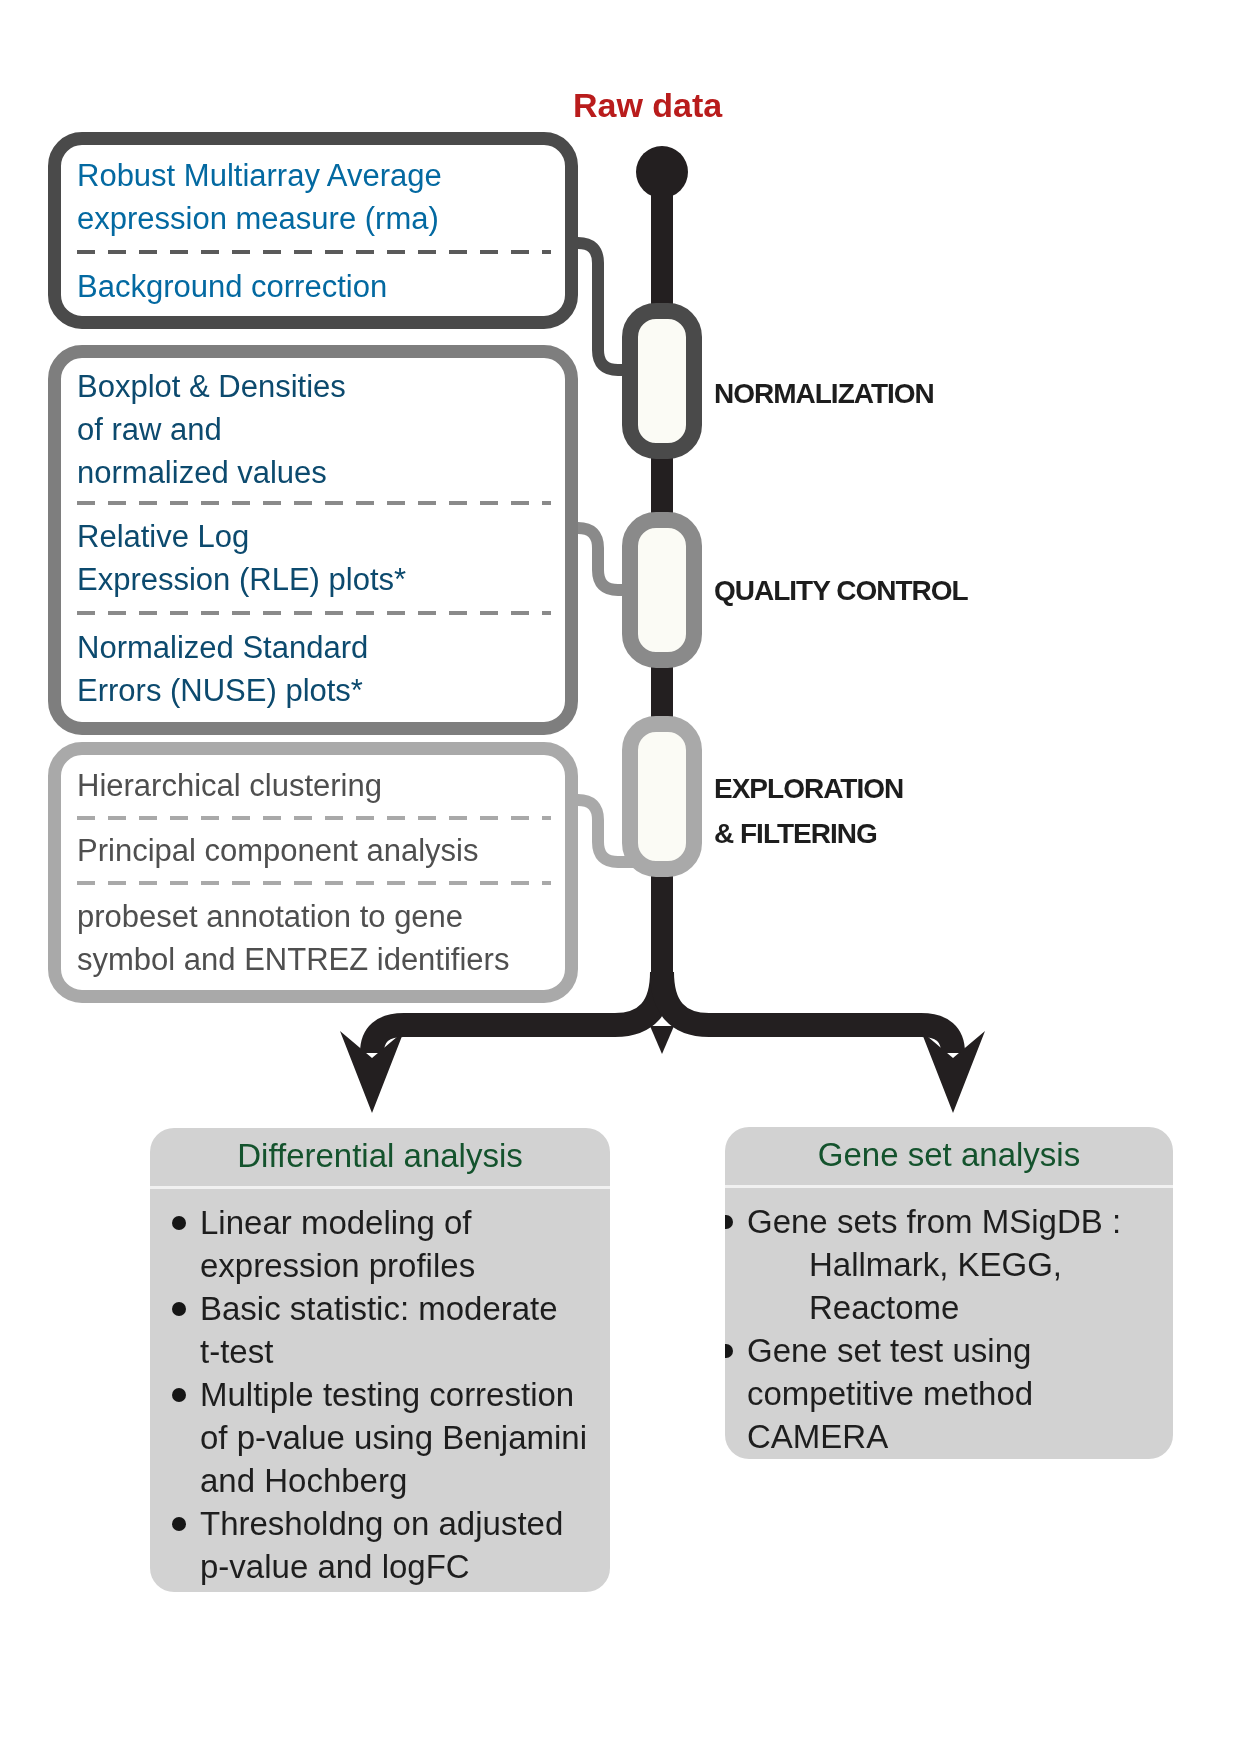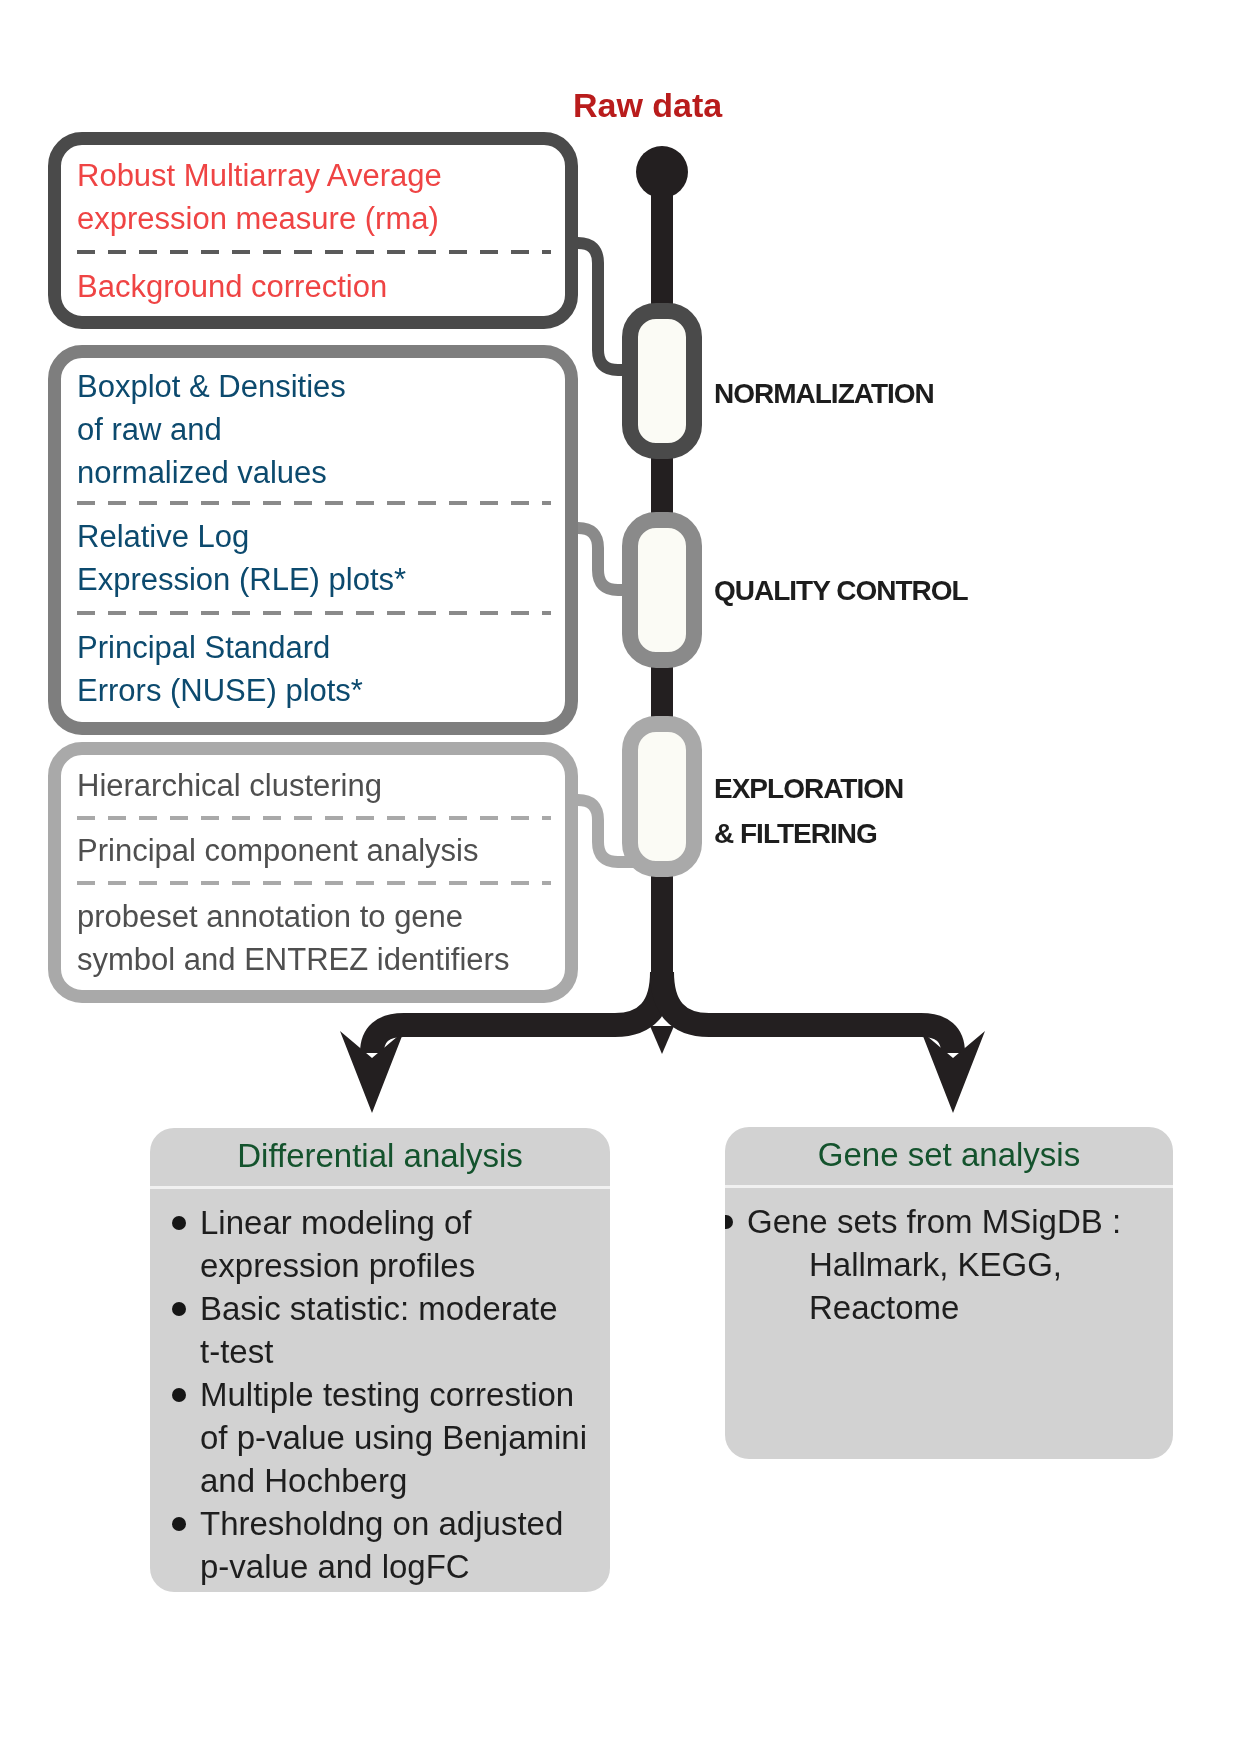--- a/index.html
+++ b/index.html
@@ -26,21 +26,21 @@
   .stage-0{top:371px;}
   .stage-1{top:568px;}
   .stage-2{top:766px;}
 
   .step-box{
     position:absolute;left:48px;width:530px;
     background:#ffffff;box-sizing:border-box;
     border-radius:34px;padding:0 14px 0 16px;
     overflow:hidden;
   }
-  .box1{top:132px;height:197px;border:13px solid #4a4a4a;color:#ef4444;--dc:#5a5a5a;}
+  .box1{top:132px;height:197px;border:13px solid #4a4a4a;color:#0369a1;--dc:#5a5a5a;}
   .box2{top:345px;height:390px;border:13px solid #7e7e7e;color:#0c4a6e;--dc:#8a8a8a;}
   .box3{top:742px;height:261px;border:13px solid #a9a9a9;color:#4f4f4f;--dc:#a9a9a9;}
   .sec{font-size:31px;line-height:43px;white-space:pre-line;}
   .dash{
     height:4px;
     background:repeating-linear-gradient(90deg,var(--dc) 0 18px,transparent 18px 31px);
   }
   .box1 .sec.a{padding:9px 0 10px;}
   .box1 .sec.b{padding:11px 0 0;}
   .box2 .sec.a{padding:7px 0 7px;}
@@ -110,21 +110,21 @@
   </div>
 
   <div class="step-box box2">
     <div class="sec a">Boxplot &amp; Densities
 of raw and
 normalized values</div>
     <div class="dash"></div>
     <div class="sec b">Relative Log
 Expression (RLE) plots*</div>
     <div class="dash"></div>
-    <div class="sec c">Principal Standard
+    <div class="sec c">Normalized Standard
 Errors (NUSE) plots*</div>
   </div>
 
   <div class="step-box box3">
     <div class="sec a">Hierarchical clustering</div>
     <div class="dash"></div>
     <div class="sec b">Principal component analysis</div>
     <div class="dash"></div>
     <div class="sec c">probeset annotation to gene
 symbol and ENTREZ identifiers</div>
@@ -154,16 +154,21 @@
   </div>
 
   <div class="out-box out-right">
     <div class="out-head">Gene set analysis</div>
     <ul>
       <li>
         <span>Gene sets from MSigDB :</span>
         <div class="sub">Hallmark, KEGG,
 Reactome</div>
       </li>
+      <li>
+        <span>Gene set test using
+competitive method
+CAMERA</span>
+      </li>
     </ul>
   </div>
 
 </div>
 
 </body></html>

